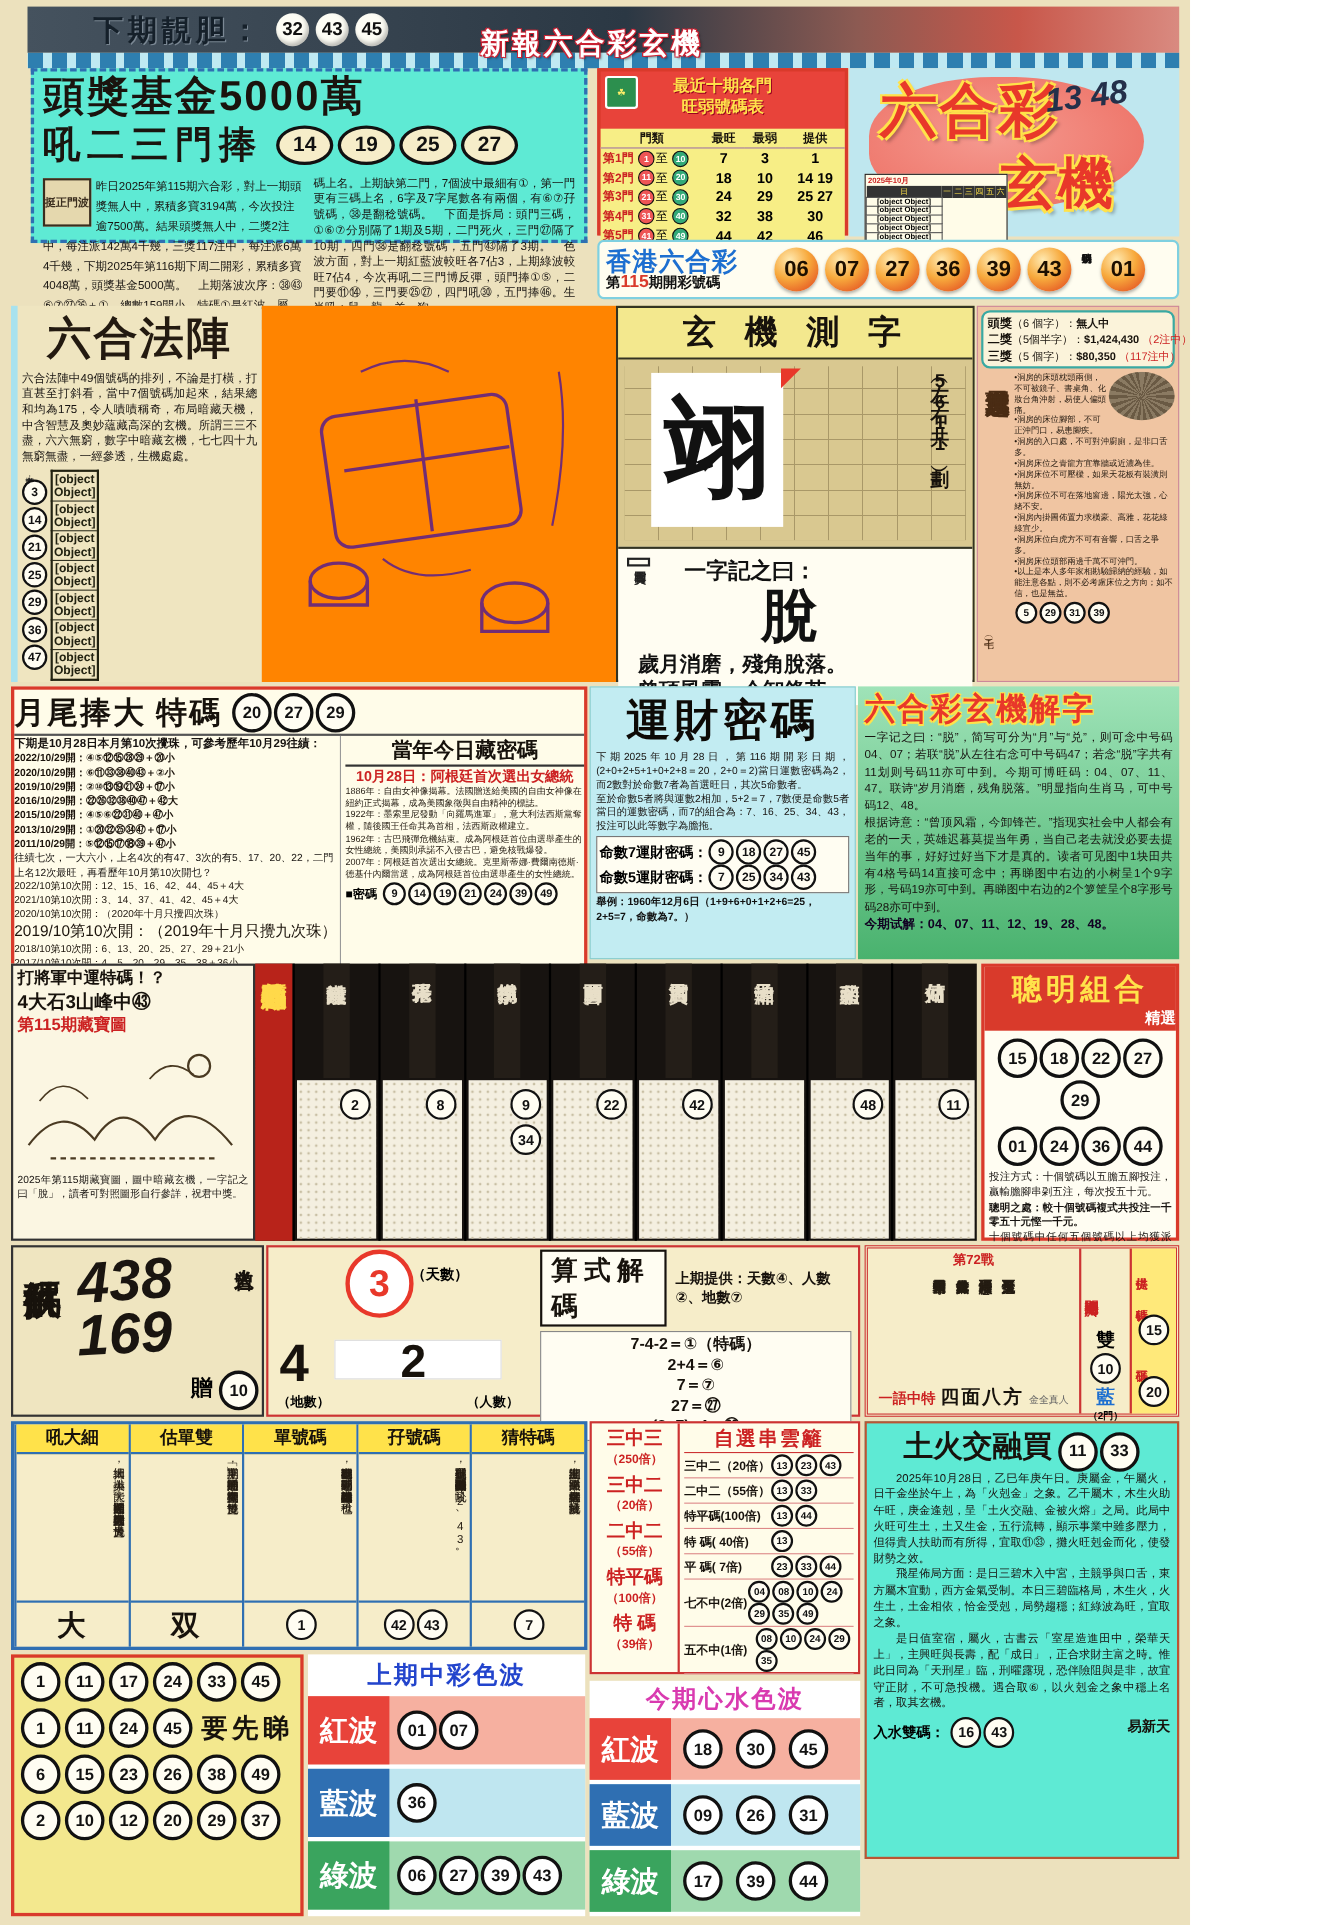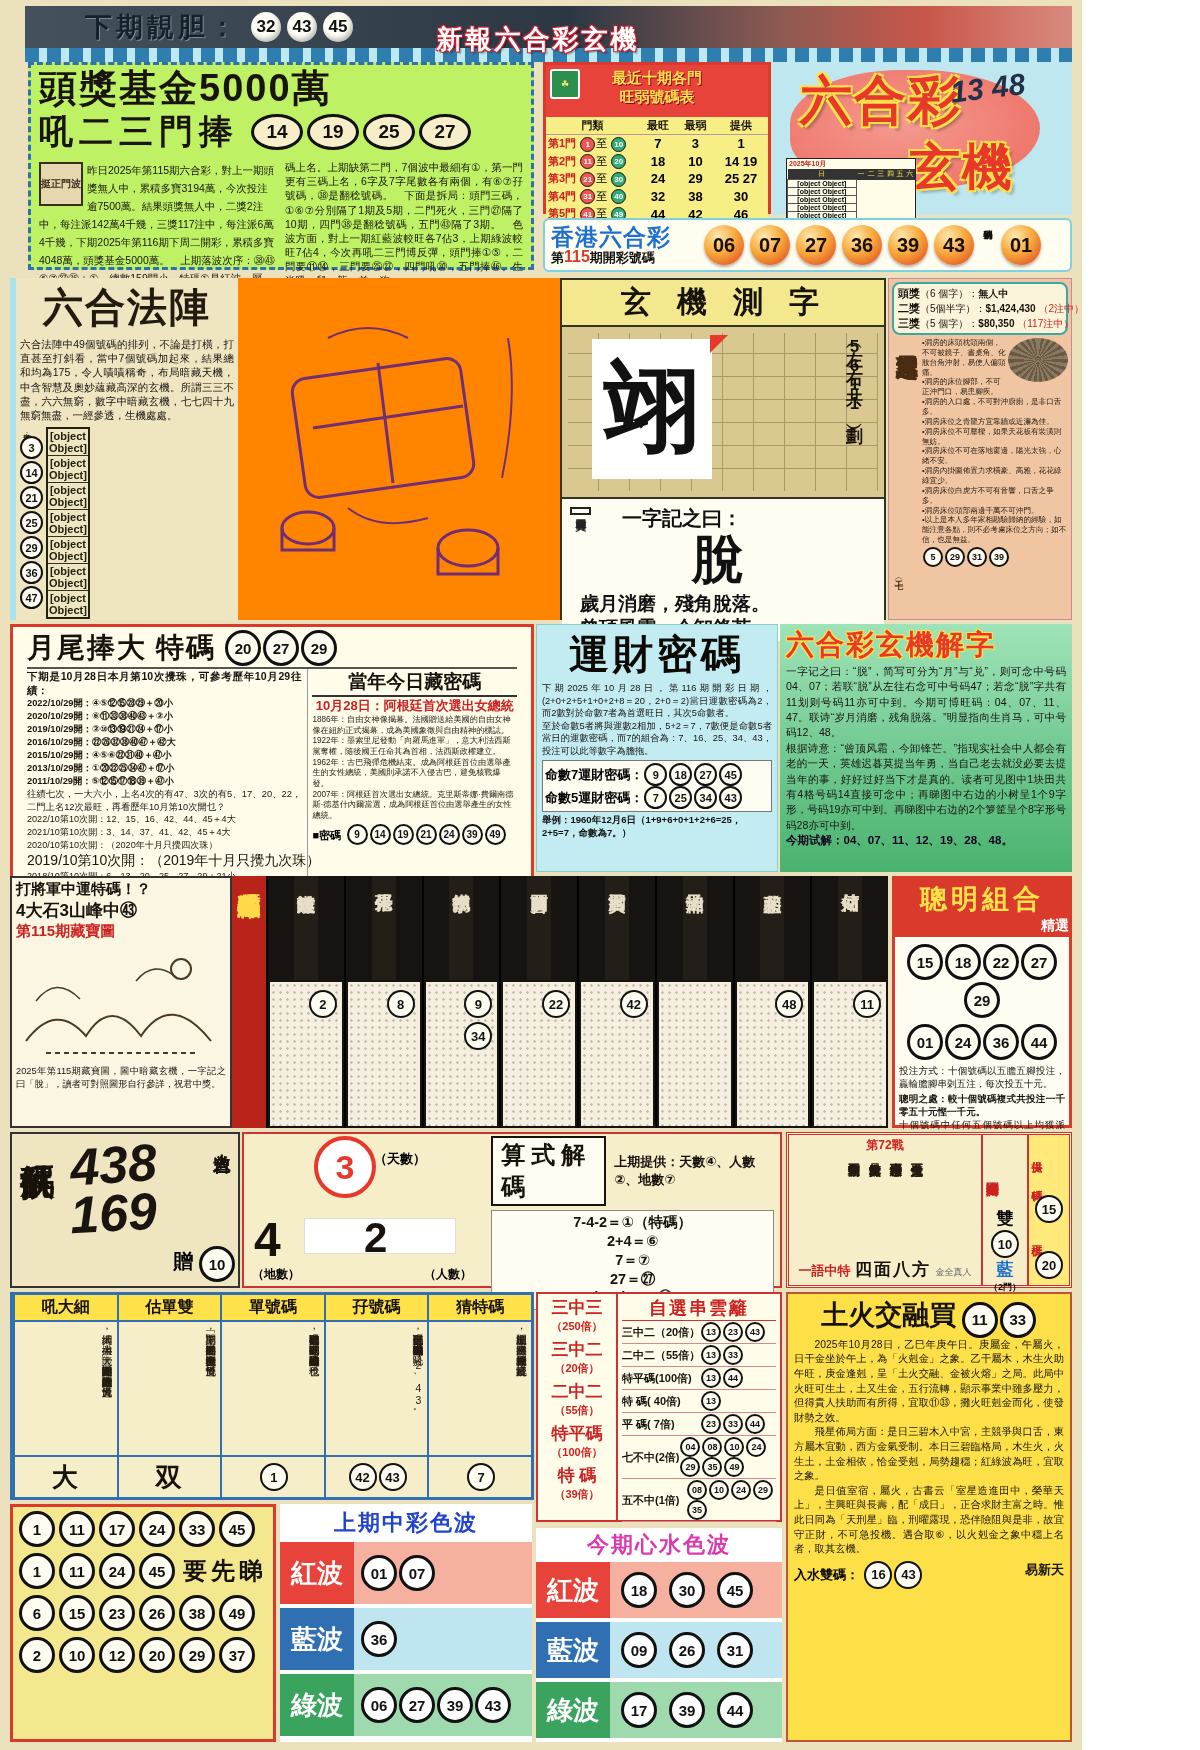--- a/index.html
+++ b/index.html
@@ -27,21 +27,21 @@
     <span style="font-size:27px;font-weight:bold;color:#15202a;letter-spacing:4px;text-shadow:1px 1px 0 #7b8894;">下期靚胆：</span>
     <span style="margin-left:8px;">
       
     <span class="whiteball">32</span><span class="whiteball">43</span><span class="whiteball">45</span></span>
   </div>
   <div class="sec" style="left:25px;top:48px;width:1047px;height:14px;background:repeating-linear-gradient(90deg,#2e7fb0 0 14px,#bfe9f2 14px 22px);"></div>
   <div class="sec" style="left:388px;top:22px;width:300px;text-align:center;font-size:26px;font-weight:bold;color:#fff;letter-spacing:3px;text-shadow:-1px -1px 0 #c23,1px -1px 0 #c23,-1px 1px 0 #c23,1px 1px 0 #c23,2px 2px 2px rgba(0,0,0,.4);">
     <span>新報六合彩玄機</span>
   </div>
 
-  <div class="sec" style="left:28px;top:62px;width:506px;height:208px;border:3px dashed #2f6fb2;background:#bef264;padding:4px 8px;">
+  <div class="sec" style="left:28px;top:62px;width:506px;height:159px;border:3px dashed #2f6fb2;background:#5eead4;padding:4px 8px;">
     <div style="font-size:38px;font-weight:900;color:#1a140e;letter-spacing:2px;line-height:1.0;">頭獎基金5000萬</div>
     <div style="display:flex;align-items:center;margin-top:2px;">
       <span style="font-size:34px;font-weight:900;color:#1a140e;letter-spacing:6px;">吼二三門捧</span>
       <span style="margin-left:10px;">
         
       <span class="ellball">14</span><span class="ellball">19</span><span class="ellball">25</span><span class="ellball">27</span></span>
     </div>
     <div style="display:flex;gap:8px;margin-top:5px;">
       <div style="width:50%;">
         <span style="float:left;width:40px;height:40px;border:2px solid #3a2d1e;margin:2px 4px 0 0;font-size:10px;font-weight:bold;display:flex;align-items:center;justify-content:center;color:#3a2d1e;background:#e5d8ae;">
@@ -291,21 +291,21 @@
             <div style="font-size:7.6px;line-height:1.3;color:#241a10;">•<span>洞房床位頭部兩邊千萬不可沖門。</span></div>
             <div style="font-size:7.6px;line-height:1.3;color:#241a10;">•<span>以上是本人多年家相勘驗歸納的經驗，如能注意各點，則不必考慮床位之方向；如不信，也是無益。</span></div>
           </div>
         <div style="margin-top:2px;">
           
         <span class="b" style="width:16px;height:16px;font-size:9px;">5</span><span class="b" style="width:16px;height:16px;font-size:9px;">29</span><span class="b" style="width:16px;height:16px;font-size:9px;">31</span><span class="b" style="width:16px;height:16px;font-size:9px;">39</span></div>
       </div>
     </div>
   </div>
 
-  <div class="sec" style="left:10px;top:624px;width:524px;height:280px;background:#fffce9;border:3px solid #d93a2b;padding:2px 14px;">
+  <div class="sec" style="left:10px;top:624px;width:524px;height:280px;background:#fffce9;border:3px solid #d93a2b;padding:2px 0;">
     <div style="display:flex;align-items:center;border-bottom:2px solid #555;">
       <span style="font-size:28px;font-weight:900;color:#17120c;font-family:'Liberation Serif','DejaVu Serif',serif;letter-spacing:2px;">月尾捧大 特碼</span>
       <span style="margin-left:8px;">
         
       <span class="b huge">20</span><span class="b huge">27</span><span class="b huge">29</span></span>
     </div>
     <div style="display:flex;gap:6px;">
       <div style="width:56%;">
         <div class="smalltext" style="font-weight:bold;">下期是10月28日本月第10次攪珠，可參考歷年10月29往績：</div>
         <div>
@@ -712,21 +712,21 @@
               <span class="b" style="width:16px;height:16px;font-size:9px;">10</span>
               <span class="b" style="width:16px;height:16px;font-size:9px;">24</span>
               <span class="b" style="width:16px;height:16px;font-size:9px;">29</span>
               <span class="b" style="width:16px;height:16px;font-size:9px;">35</span>
             </span>
         </div>
         </div>
     </div>
   </div>
 
-  <div class="sec" style="left:786px;top:1292px;width:286px;height:450px;background:#fde047;border:2px solid #b53;padding:3px 6px;">
+  <div class="sec" style="left:786px;top:1292px;width:286px;height:398px;background:#5eead4;border:2px solid #b53;padding:3px 6px;">
     <div style="text-align:center;">
       <span style="font-size:27px;font-weight:900;color:#17120c;font-family:'Liberation Serif','DejaVu Serif',serif;">土火交融買</span>
       <span>
         
       <span class="b huge">11</span><span class="b huge">33</span></span>
     </div>
     <div>
 
     <div class="smalltext" style="font-size:10.3px;line-height:1.42;text-indent:2em;">2025年10月28日，乙巳年庚午日。庚屬金，午屬火，日干金坐於午上，為「火剋金」之象。乙干屬木，木生火助午旺，庚金逢剋，呈「土火交融、金被火熔」之局。此局中火旺可生土，土又生金，五行流轉，顯示事業中雖多壓力，但得貴人扶助而有所得，宜取⑪㉝，攤火旺剋金而化，使發財勢之效。</div>
         <div class="smalltext" style="font-size:10.3px;line-height:1.42;text-indent:2em;">飛星佈局方面：是日三碧木入中宮，主競爭與口舌，東方屬木宜動，西方金氣受制。本日三碧臨格局，木生火，火生土，土金相依，恰金受剋，局勢趨穩；紅綠波為旺，宜取之象。</div>

